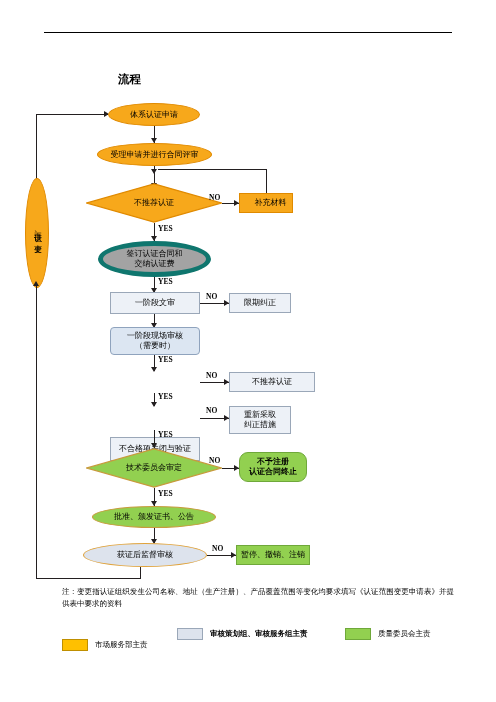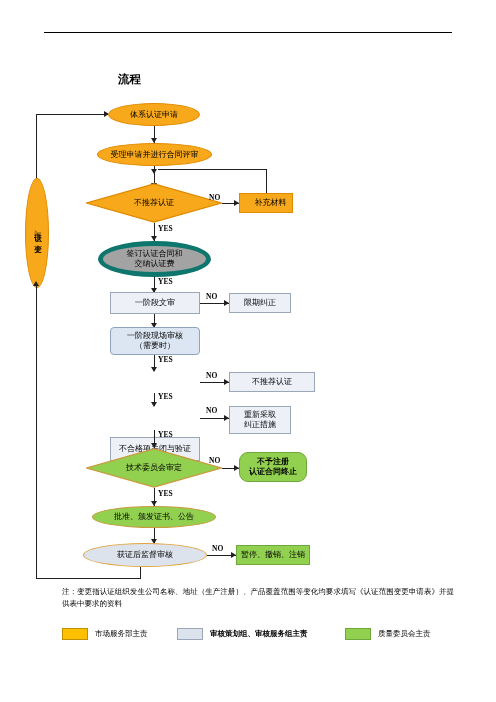--- a/index.html
+++ b/index.html
@@ -215,21 +215,21 @@
   <div class="edge-label" style="left:212px;top:544px;">NO</div>
   <div class="node box-green" style="left:236px;top:545px;width:74px;height:20px;text-align:right;">
     <span>暂停、撤销、注销</span>
   </div>
 
   <div class="vline" style="left:140px;top:567px;height:12px;"></div>
 
   <div class="note">注：变更指认证组织发生公司名称、地址（生产注册）、产品覆盖范围等变化均要求填写《认证范围变更申请表》并提供表中要求的资料</div>
 
   <div class="legend">
-    <div class="legend-item" style="left:0;top:0;">
+    <div class="legend-item" style="left:0;top:11px;">
       <span class="swatch sw-orange"></span>
       <span>市场服务部主责</span>
     </div>
     <div class="legend-item" style="left:115px;top:0;font-weight:bold;">
       <span class="swatch sw-blue"></span>
       <span>审核策划组、审核服务组主责</span>
     </div>
     <div class="legend-item" style="left:283px;top:0;">
       <span class="swatch sw-green"></span>
       <span>质量委员会主责</span>

